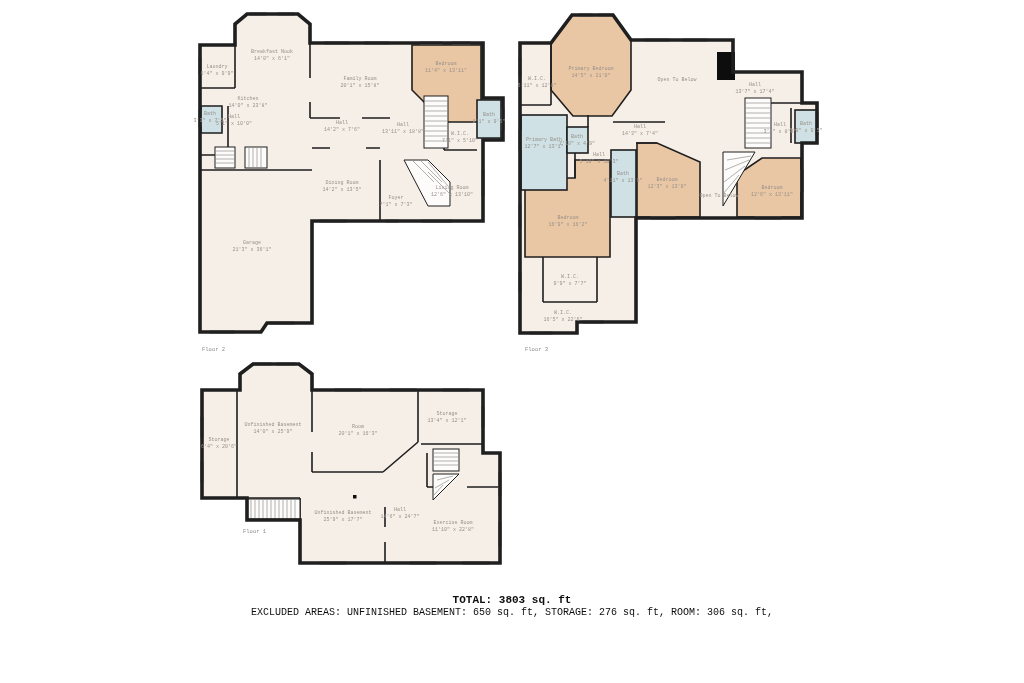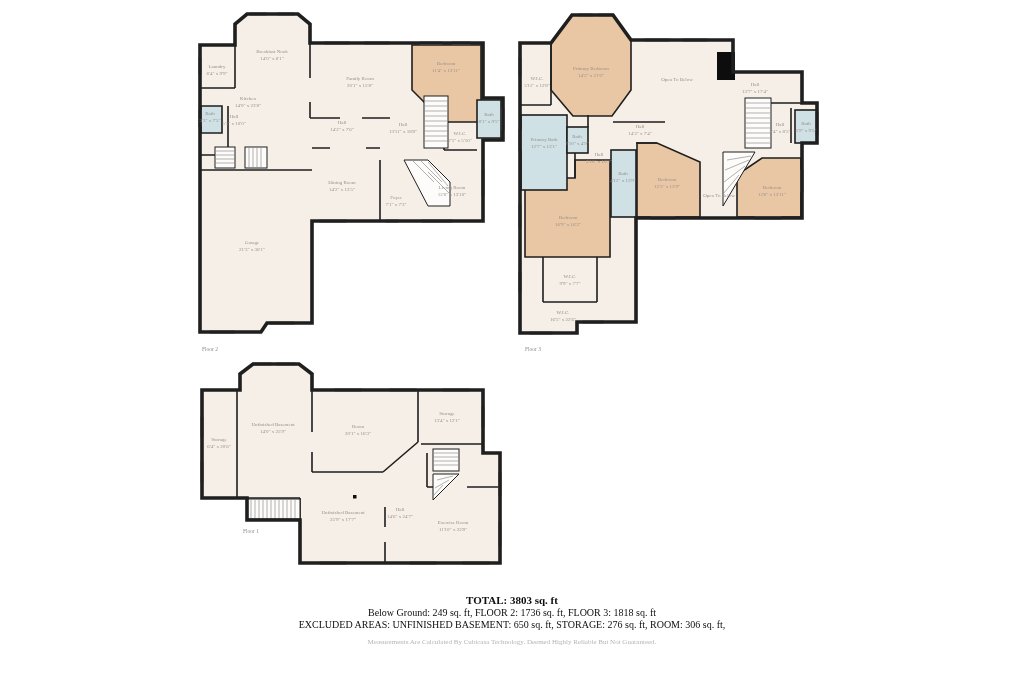--- a/index.html
+++ b/index.html
@@ -1,17 +1,17 @@
 <!DOCTYPE html>
 <html><head>
 <meta charset="utf-8">
 <style>
   html,body{margin:0;padding:0;background:#ffffff;}
   .page{position:relative;width:1024px;height:683px;background:#ffffff;overflow:hidden;
-        font-family:Liberation Serif, serif;}
+        font-family:Liberation Mono, monospace;}
   .floor{position:absolute;}
   svg{position:absolute;left:0;top:0;}
   .room{fill:#f6efe7;}
   .bed{fill:#eac7a4;stroke:#1f1f1f;stroke-width:1.6;}
   .bathf{fill:#cfe1e4;stroke:#1f1f1f;stroke-width:1.6;}
   .iw{stroke:#1f1f1f;stroke-width:1.6;fill:none;}
   .outerw{stroke:#1f1f1f;stroke-width:3.6;fill:none;stroke-linejoin:miter;}
   .stair{fill:#fdfcfb;stroke:#1f1f1f;stroke-width:1;}
   .tread{stroke:#8f8f8f;stroke-width:0.7;fill:none;}
   .win rect{fill:#e6e6e6;stroke:#8f8f8f;stroke-width:0.6;}
@@ -291,18 +291,16 @@
       </div>
     <div class="rlabel" style="left:258px;top:164px">
         <span>Exercise Room</span>
         <span>11'10" x 22'8"</span>
       </div>
     <div class="fcap" style="left:48px;top:166px">Floor 1</div>
   </div>
 
   <div class="summary">
     <div class="total">TOTAL: 3803 sq. ft</div>
-    <div class="sline">Below Ground: 249 sq. ft, FLOOR 2: 1736 sq. ft, FLOOR 3: 1818 sq. ft</div>
     <div class="sline">EXCLUDED AREAS: UNFINISHED BASEMENT: 650 sq. ft, STORAGE: 276 sq. ft, ROOM: 306 sq. ft,</div>
-    <div class="disclaimer">Measurements Are Calculated By Cubicasa Technology. Deemed Highly Reliable But Not Guaranteed.</div>
   </div>
 
 </div>
 
 </body></html>

